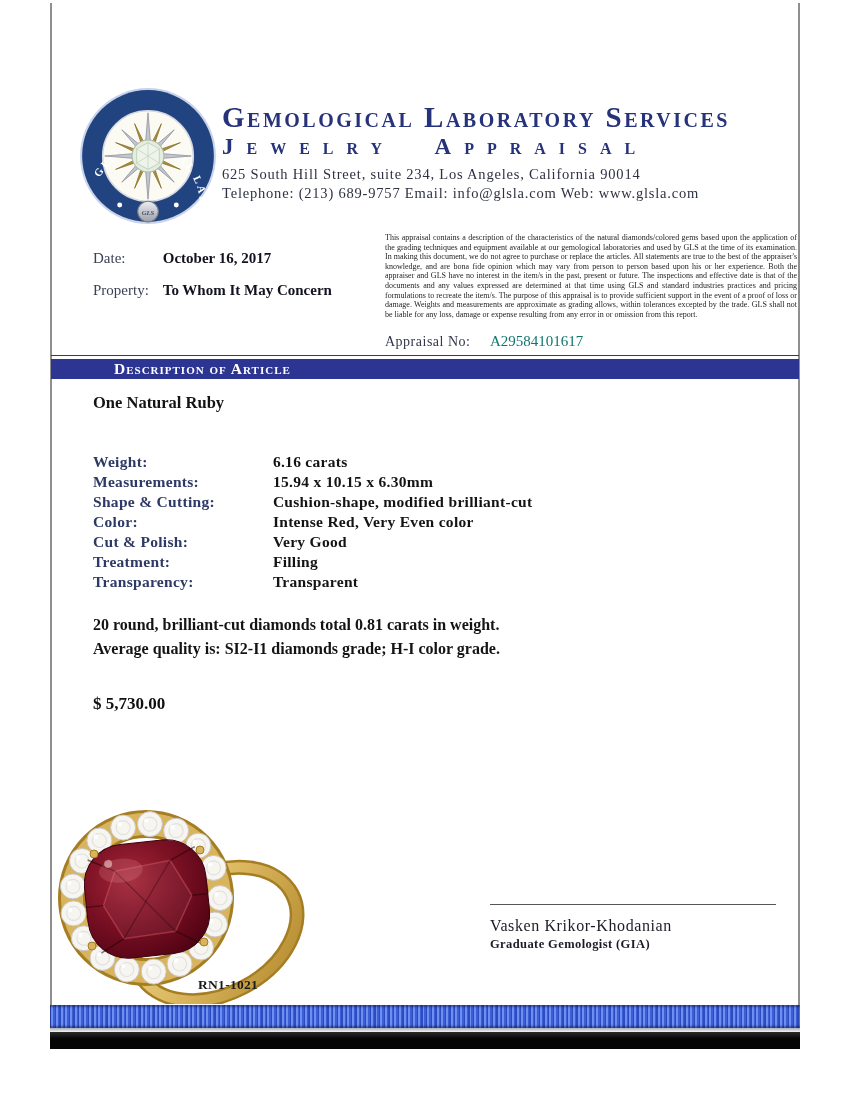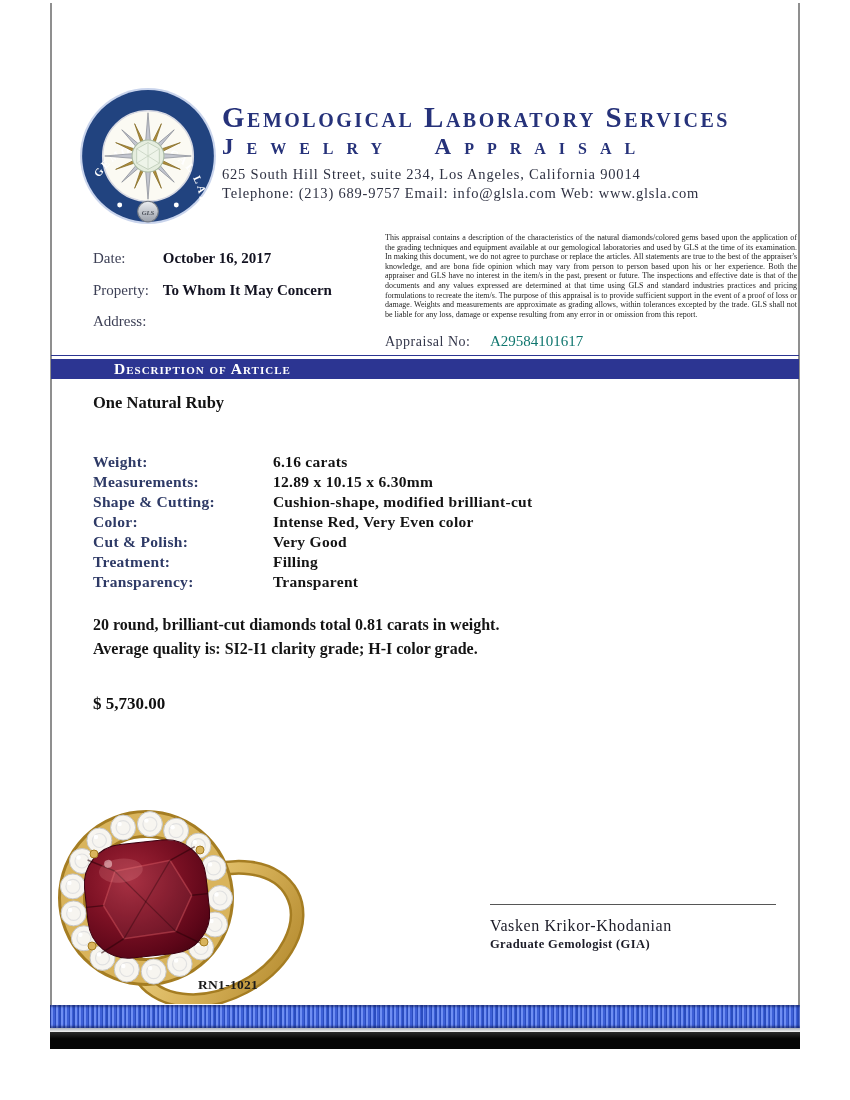--- a/index.html
+++ b/index.html
@@ -167,24 +167,20 @@
 
   <div class="meta">
     <div class="meta-row">
       <span class="meta-label">Date:</span>
       <span class="meta-value">October 16, 2017</span>
     </div>
     <div class="meta-row">
       <span class="meta-label">Property:</span>
       <span class="meta-value">To Whom It May Concern</span>
     </div>
-    <div class="meta-row">
-      <span class="meta-label">Address:</span>
-      <span class="meta-value"></span>
-    </div>
   </div>
 
   <div class="disclaimer">This appraisal contains a description of the characteristics of the natural diamonds/colored gems based upon the application of the grading techniques and equipment available at our gemological laboratories and used by GLS at the time of its examination. In making this document, we do not agree to purchase or replace the articles. All statements are true to the best of the appraiser's knowledge, and are bona fide opinion which may vary from person to person based upon his or her experience. Both the appraiser and GLS have no interest in the item/s in the past, present or future. The inspections and effective date is that of the documents and any values expressed are determined at that time using GLS and standard industries practices and pricing formulations to recreate the item/s. The purpose of this appraisal is to provide sufficient support in the event of a proof of loss or damage. Weights and measurements are approximate as grading allows, within tolerances excepted by the trade. GLS shall not be liable for any loss, damage or expense resulting from any error in or omission from this report.</div>
 
   <div class="appraisal-row">
     <span class="appraisal-label">Appraisal No:</span>
     <span class="appraisal-no">A29584101617</span>
   </div>
 
   <div class="banner-rule"></div>
@@ -194,21 +190,21 @@
     <div>One Natural Ruby</div>
   </div>
 
   <div class="attributes">
     <div class="attr-row">
       <span class="attr-label">Weight:</span>
       <span class="attr-value">6.16 carats</span>
     </div>
     <div class="attr-row">
       <span class="attr-label">Measurements:</span>
-      <span class="attr-value">12.89 x 10.15 x 6.30mm</span>
+      <span class="attr-value">15.94 x 10.15 x 6.30mm</span>
     </div>
     <div class="attr-row">
       <span class="attr-label">Shape &amp; Cutting:</span>
       <span class="attr-value">Cushion-shape, modified brilliant-cut</span>
     </div>
     <div class="attr-row">
       <span class="attr-label">Color:</span>
       <span class="attr-value">Intense Red, Very Even color</span>
     </div>
     <div class="attr-row">
@@ -220,21 +216,21 @@
       <span class="attr-value">Filling</span>
     </div>
     <div class="attr-row">
       <span class="attr-label">Transparency:</span>
       <span class="attr-value">Transparent</span>
     </div>
   </div>
 
   <div class="diamonds-note">
     <div>20 round, brilliant-cut diamonds total 0.81 carats in weight.</div>
-    <div>Average quality is: SI2-I1 clarity grade; H-I color grade.</div>
+    <div>Average quality is: SI2-I1 diamonds grade; H-I color grade.</div>
   </div>
 
   <div class="valuation">
     <span class="valuation-amount">$ 5,730.00</span>
   </div>
 
   <div class="photo">
     <svg width="252" height="198" viewBox="0 0 252 198">
       <defs>
         <radialGradient id="rubyG" cx="0.38" cy="0.32" r="0.85">

